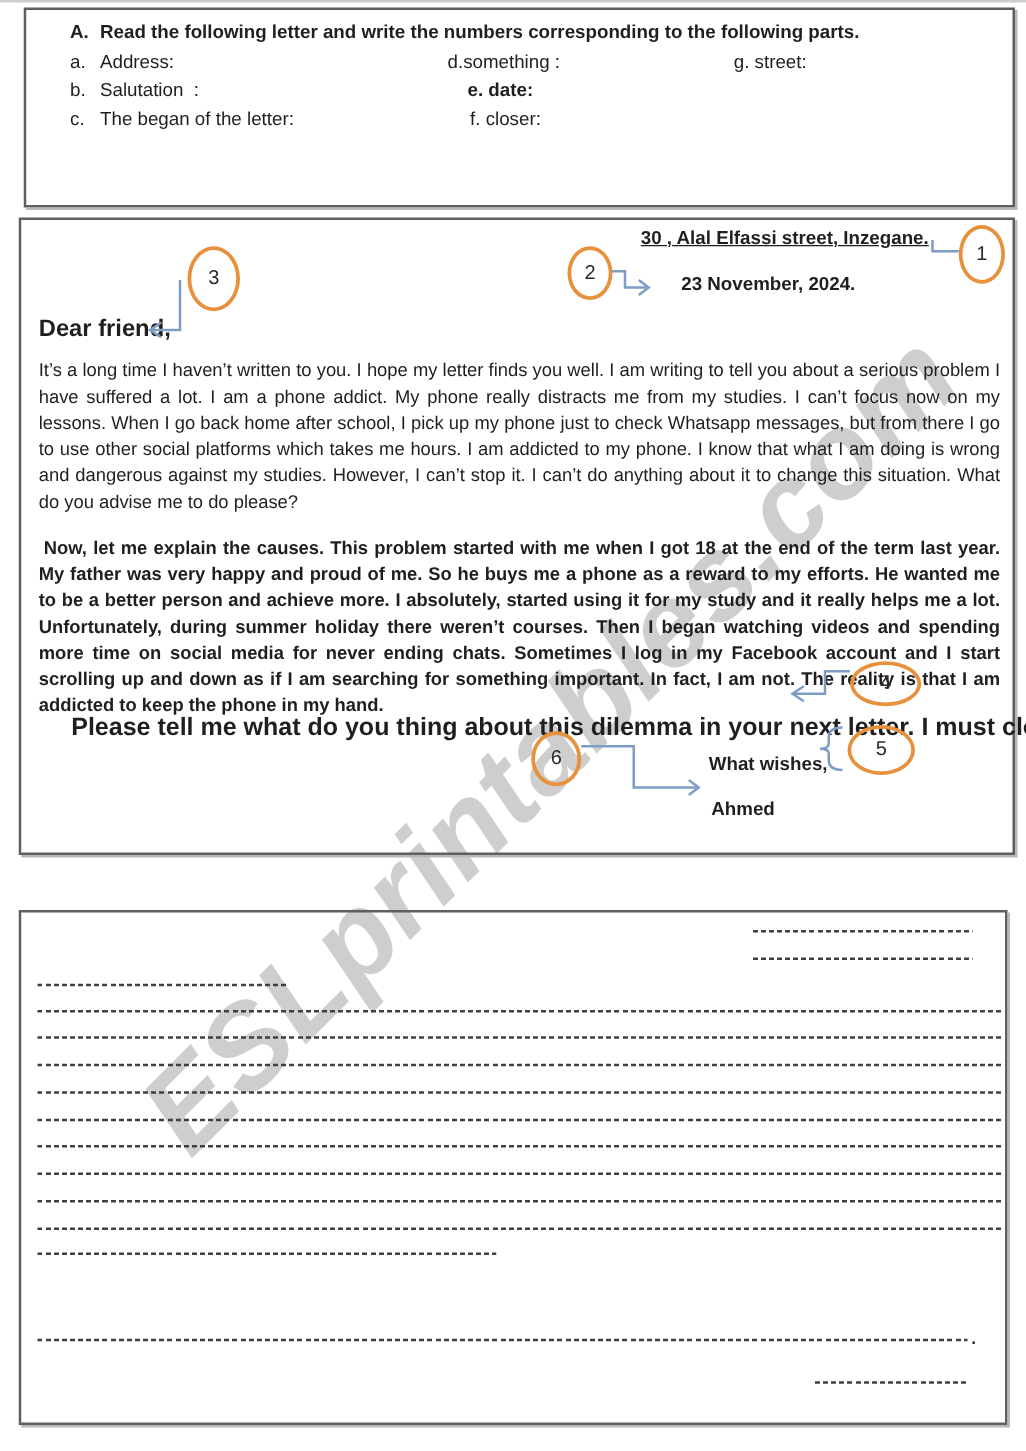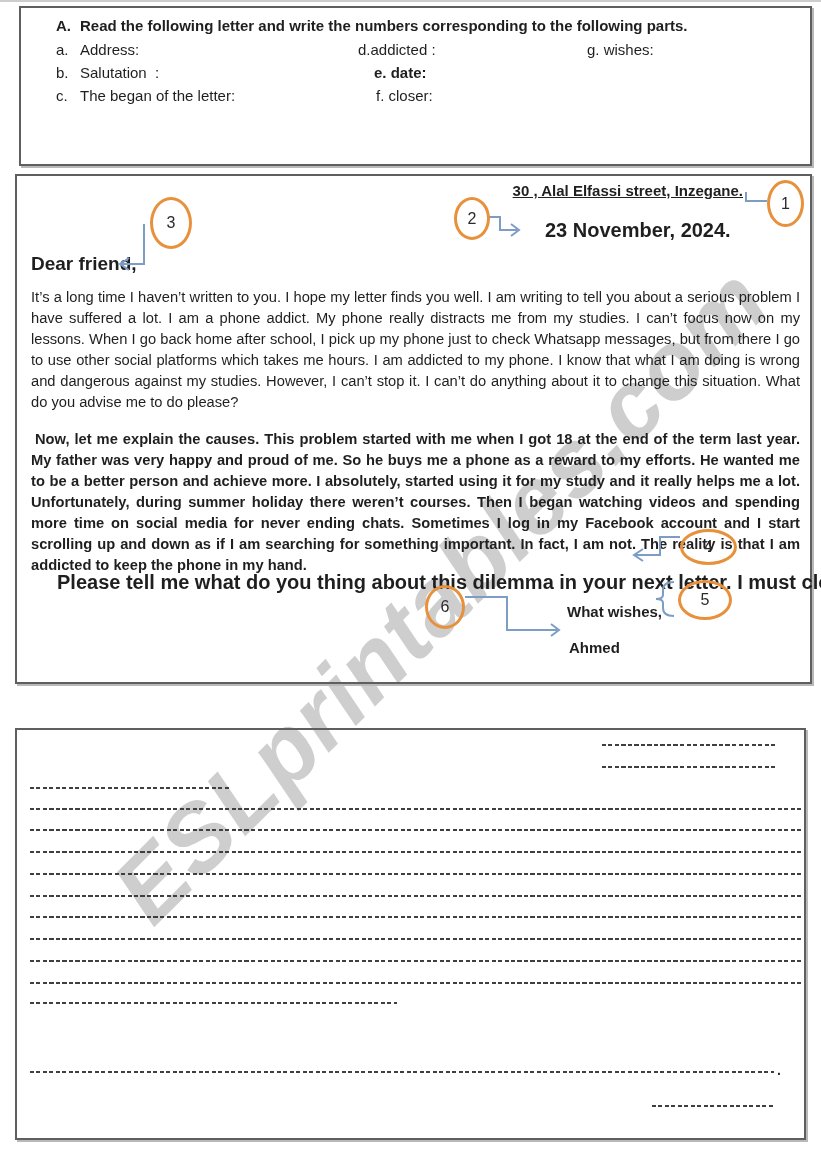--- a/index.html
+++ b/index.html
@@ -37,21 +37,21 @@
   .a-col2-r1 { left: 337px; top: 33px; }
   .a-col2-r2 { left: 353px; top: 56px; font-weight: bold; }
   .a-col2-r3 { left: 339px; top: 79px; margin-left: 16px; }
   .a-col3-r1 { left: 566px; top: 33px; }
   
   .box-letter { left: 15px; top: 174px; width: 797px; height: 510px; font-size: 14.7px; }
   .letter-address {
     position: absolute; right: 67px; top: 6px; font-size: 15px; font-weight: bold;
     text-decoration: underline; white-space: nowrap;
   }
-  .letter-date { position: absolute; left: 528px; top: 43px; font-size: 20px; font-weight: bold; white-space: nowrap; }
+  .letter-date { position: absolute; left: 528px; top: 43px; font-size: 15px; font-weight: bold; white-space: nowrap; }
   .letter-salutation { position: absolute; left: 14px; top: 77px; font-size: 19px; font-weight: bold; }
   .letter-para { position: absolute; left: 14px; width: 769px; text-align: justify; line-height: 21px; }
   .para-1 { top: 111px; }
   .para-2 { top: 253px; text-indent: 4px; font-weight: bold; }
   .letter-closing { position: absolute; left: 40px; top: 395px; font-size: 20px; font-weight: bold; white-space: nowrap; }
   .letter-valediction { position: absolute; left: 550px; top: 427px; font-size: 15px; font-weight: bold; }
   .letter-signature { position: absolute; left: 552px; top: 463px; font-size: 15px; font-weight: bold; }
   .marker {
     position: absolute; border: 3px solid #e8913d; border-radius: 50%;
     display: flex; align-items: center; justify-content: center;
@@ -93,30 +93,30 @@
     </div>
     <div class="itm a-col1-r2">
       <span class="itm-letter">b.</span>
       <span>Salutation  :</span>
     </div>
     <div class="itm a-col1-r3">
       <span class="itm-letter">c.</span>
       <span>The began of the letter:</span>
     </div>
     <div class="itm a-col2-r1">
-      <span>d.addicted :</span>
+      <span>d.something :</span>
     </div>
     <div class="itm a-col2-r2">
       <span>e. date:</span>
     </div>
     <div class="itm a-col2-r3">
       <span>f. closer:</span>
     </div>
     <div class="itm a-col3-r1">
-      <span>g. wishes:</span>
+      <span>g. street:</span>
     </div>
   </div>
 
   <div class="box box-letter">
 
     <svg class="connector-layer" viewBox="0 0 797 510" fill="none" stroke="#7d9dc6" stroke-width="2">
       <polyline points="729,16 729,25 750,25"></polyline>
       <polyline points="472,41 483,41 483,54 500,54"></polyline>
       <polyline points="494,48 502,54 494,60"></polyline>
       <polyline points="127,48 127,88 104,88"></polyline>

